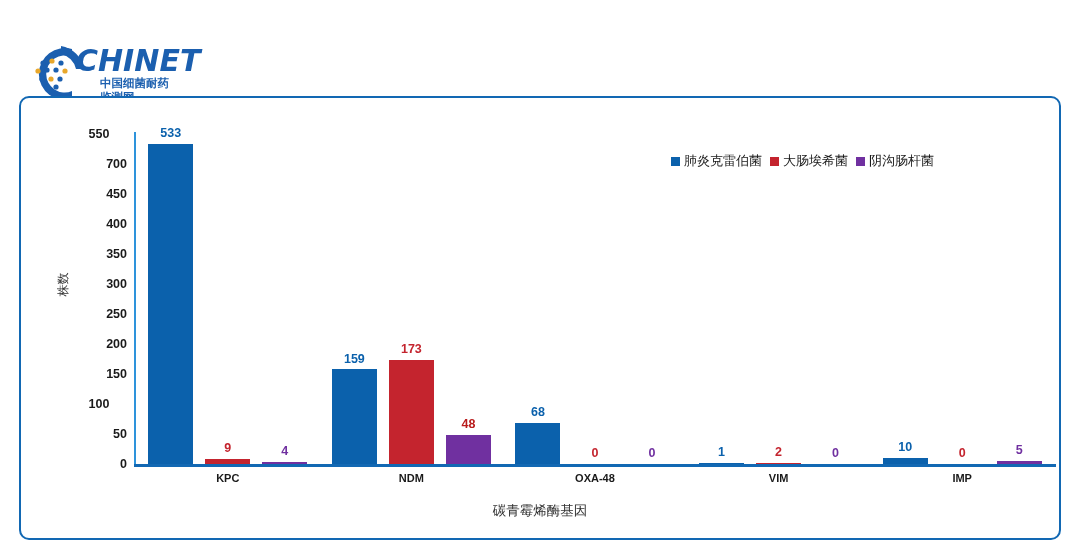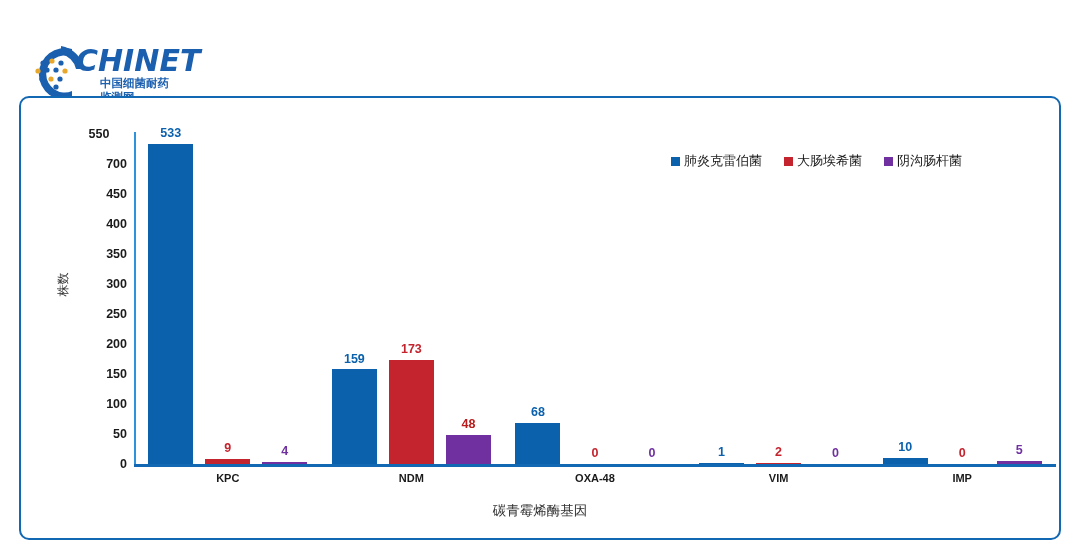--- a/index.html
+++ b/index.html
@@ -148,21 +148,21 @@
     color: #333;
     font-family: "DejaVu Sans", sans-serif;
   }
 
   
   .legend {
     position: absolute;
     left: 650px; top: 54px;
     display: flex;
     align-items: center;
-    gap: 22px;
+    gap: 8px;
   }
   .legend-item {
     display: flex;
     align-items: center;
     gap: 4px;
     font-size: 13px;
     color: #1a1a1a;
     font-family: "DejaVu Sans", sans-serif;
     white-space: nowrap;
   }
@@ -227,21 +227,21 @@
     <div class="y-labels" id="y-labels">
         <div class="y-tick" style="top: 0px; text-align: center;">550</div>
         <div class="y-tick" style="top: 30px;">700</div>
         <div class="y-tick" style="top: 60px;">450</div>
         <div class="y-tick" style="top: 90px;">400</div>
         <div class="y-tick" style="top: 120px;">350</div>
         <div class="y-tick" style="top: 150px;">300</div>
         <div class="y-tick" style="top: 180px;">250</div>
         <div class="y-tick" style="top: 210px;">200</div>
         <div class="y-tick" style="top: 240px;">150</div>
-        <div class="y-tick" style="top: 270px;">100</div>
+        <div class="y-tick" style="top: 270px; text-align: center;">100</div>
         <div class="y-tick" style="top: 300px;">50</div>
         <div class="y-tick" style="top: 330px;">0</div>
       </div>
 
     <div class="y-axis-line"></div>
     <div class="x-axis-line"></div>
 
     <div class="groups" id="groups">
         <div class="group">
           <div class="bars">

